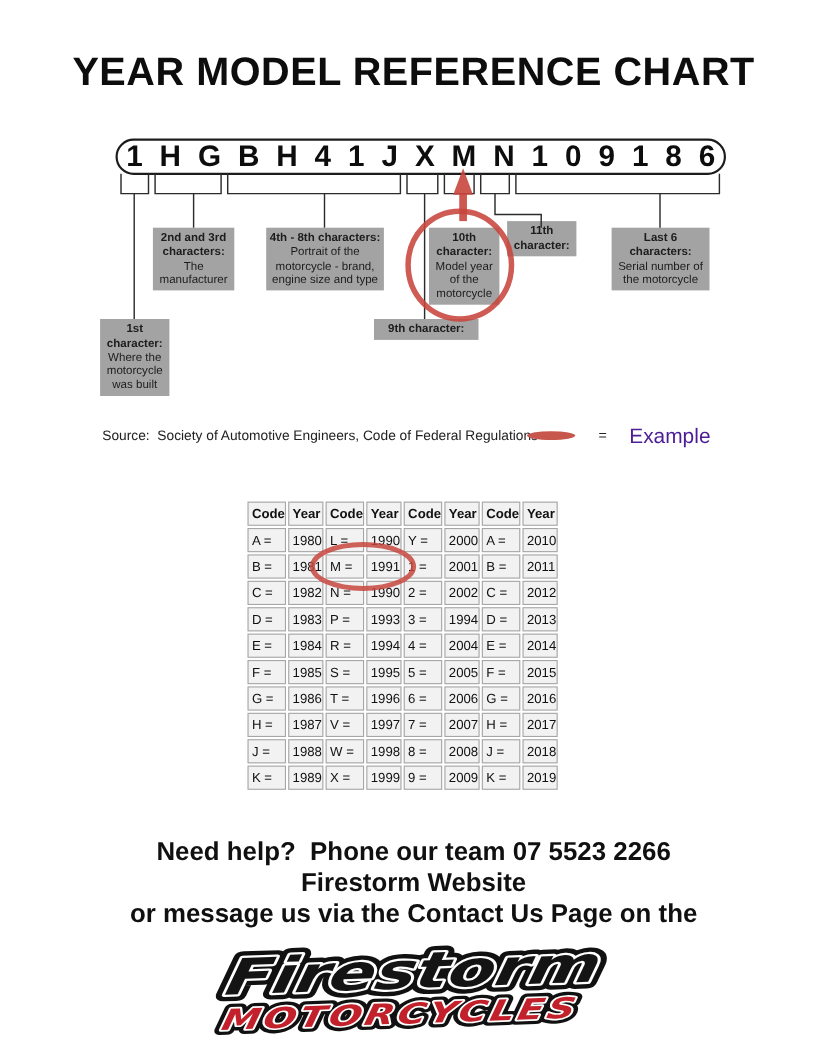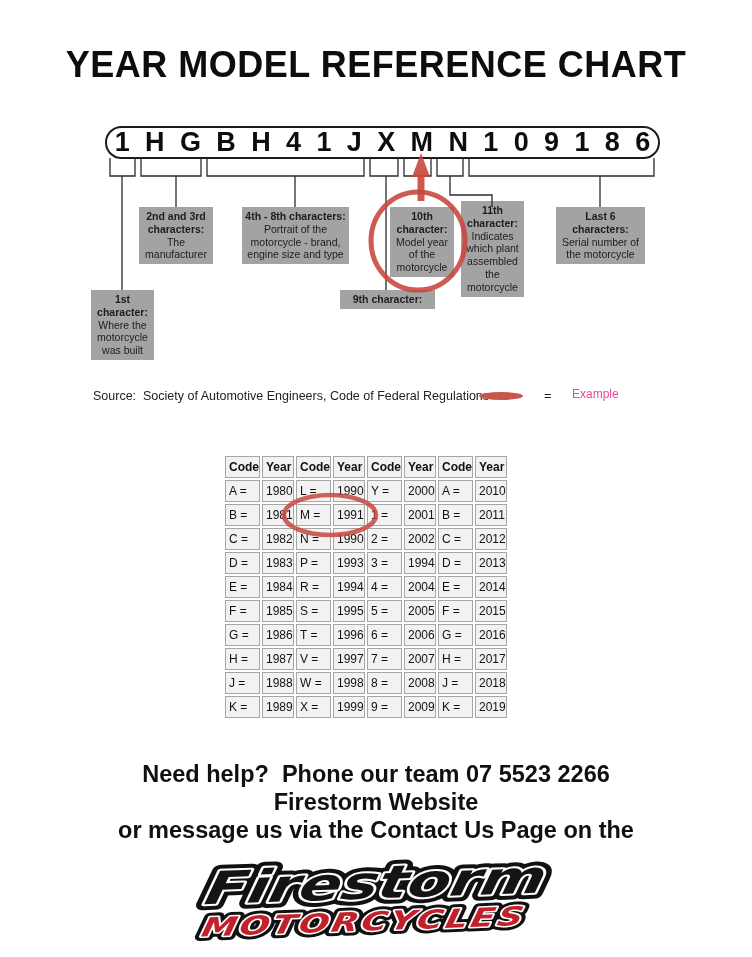--- a/index.html
+++ b/index.html
@@ -27,21 +27,21 @@
     font-size:10.5px; line-height:12.8px; padding:3px 1px; box-sizing:border-box;
     z-index:2;
   }
   .callout .h { font-weight:bold; display:block; }
   .callout .b { display:block; }
   .source-line {
     position:absolute; left:93px; top:389px; font-size:12.5px; color:#222222;
     white-space:pre;
   }
   .legend-eq  { position:absolute; left:544px; top:388px; font-size:13px; color:#222; }
-  .legend-lbl { position:absolute; left:572px; top:387px; font-size:12px; color:#ec4899; }
+  .legend-lbl { position:absolute; left:572px; top:387px; font-size:19px; color:#4c1d95; }
   table.year-table {
     position:absolute; left:223px; top:454px;
     border-collapse:separate; border-spacing:2px; table-layout:fixed; z-index:2;
   }
   .year-table col.c-code { width:35px; }
   .year-table col.c-year { width:32px; }
   .year-table th, .year-table td {
     border:1px solid #a6a6a6; background:#f2f2f2; box-sizing:border-box;
     font-size:12px; line-height:16px; padding:2px 0 2px 3px; text-align:left;
     color:#111; overflow:hidden; white-space:nowrap;
@@ -111,21 +111,20 @@
   <div class="callout" style="left:242px; top:207px; width:107px;">
     <span class="h">4th - 8th characters:</span>
     <span class="b">Portrait of the motorcycle - brand, engine size and type</span>
   </div>
   <div class="callout" style="left:390px; top:207px; width:64px;">
     <span class="h">10th character:</span>
     <span class="b">Model year of the motorcycle</span>
   </div>
   <div class="callout" style="left:461px; top:201px; width:63px;">
     <span class="h">11th character:</span>
-    <span class="b">Indicates which plant assembled the motorcycle</span>
   </div>
   <div class="callout" style="left:556px; top:207px; width:89px;">
     <span class="h">Last 6 characters:</span>
     <span class="b">Serial number of the motorcycle</span>
   </div>
   <div class="callout" style="left:91px; top:290px; width:63px;">
     <span class="h">1st character:</span>
     <span class="b">Where the motorcycle was built</span>
   </div>
   <div class="callout" style="left:340px; top:290px; width:95px;">

